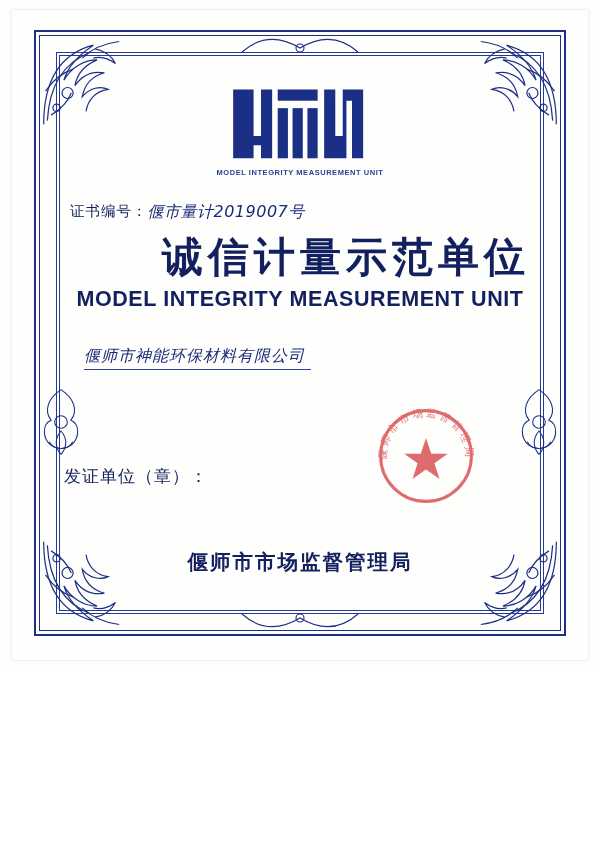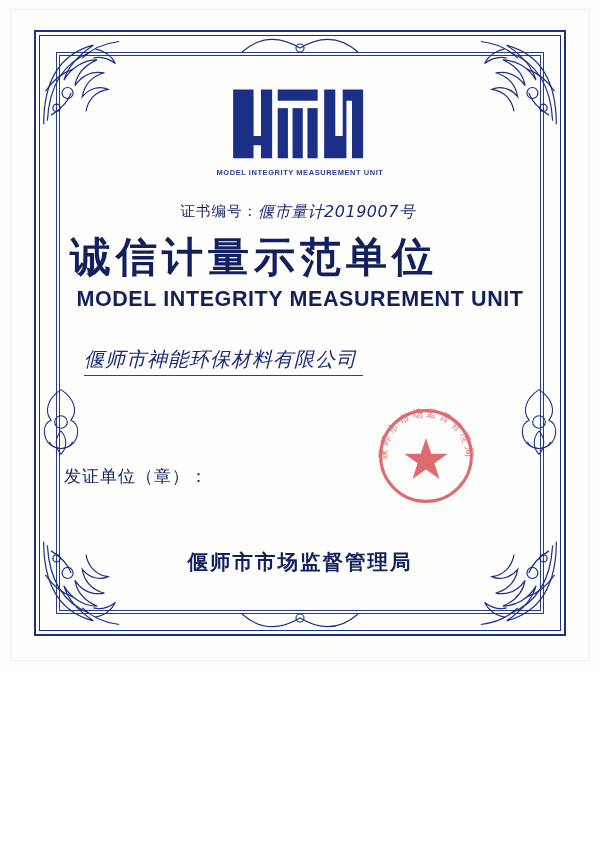--- a/index.html
+++ b/index.html
@@ -132,21 +132,21 @@
     font-size: 7.5px;
     letter-spacing: 0.55px;
     color: #2b3f93;
     font-weight: bold;
     font-family: "Liberation Sans", sans-serif;
   }
 
   
   .cert-no-row {
     margin-top: 24px;
-    text-align: center;
+    text-align: left;
     padding-right: 4px;
     white-space: nowrap;
   }
   .cert-no-label {
     font-size: 14.5px;
     color: #12205f;
     font-family: "DejaVu Sans", sans-serif;
     letter-spacing: 1px;
   }
   .cert-no-value {
@@ -155,21 +155,21 @@
     font-family: "DejaVu Sans", sans-serif;
     font-style: italic;
     letter-spacing: 0.5px;
     position: relative;
     top: 1px;
   }
 
   
   .title-cn {
     margin-top: 12px;
-    text-align: left;
+    text-align: right;
     font-size: 41px;
     font-weight: bold;
     letter-spacing: 5px;
     color: #12205f;
     font-family: "DejaVu Sans", sans-serif;
     line-height: 1.15;
   }
   .title-en {
     margin-top: 6px;
     text-align: center;
@@ -177,21 +177,21 @@
     font-weight: bold;
     letter-spacing: 0.6px;
     color: #12205f;
     font-family: "Liberation Sans", sans-serif;
   }
 
   
   .recipient {
     margin-top: 34px;
     margin-left: 14px;
-    font-size: 20px;
+    font-size: 16px;
     color: #1b2b7a;
     font-family: "DejaVu Sans", sans-serif;
     font-style: italic;
     letter-spacing: 1px;
     display: inline-block;
     border-bottom: 1px solid #2b3f93;
     padding-bottom: 2px;
     padding-right: 6px;
   }
 

